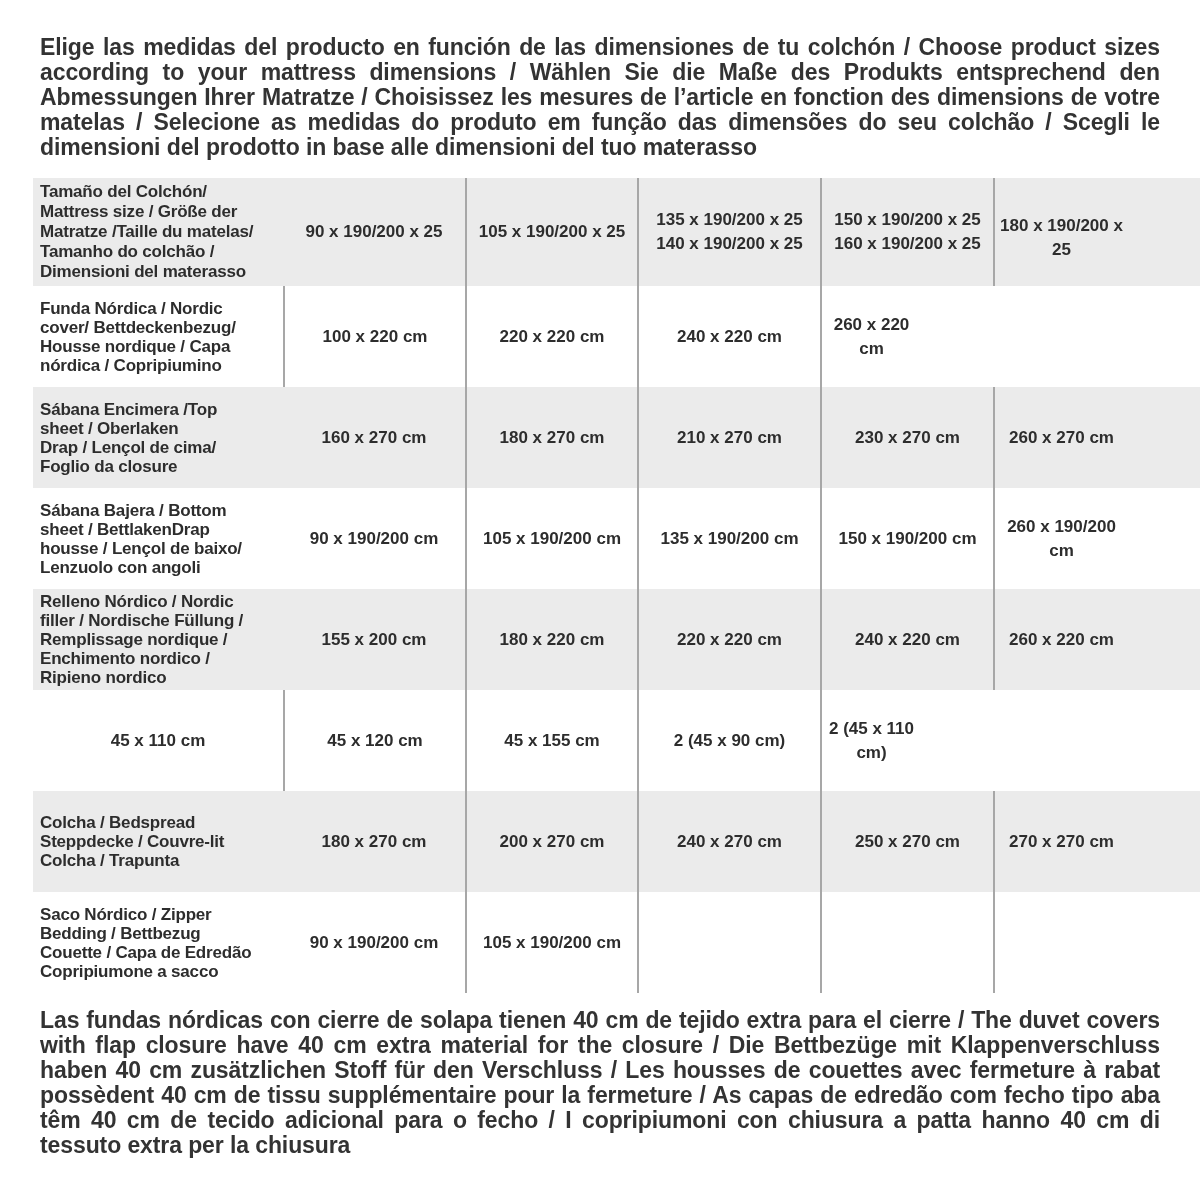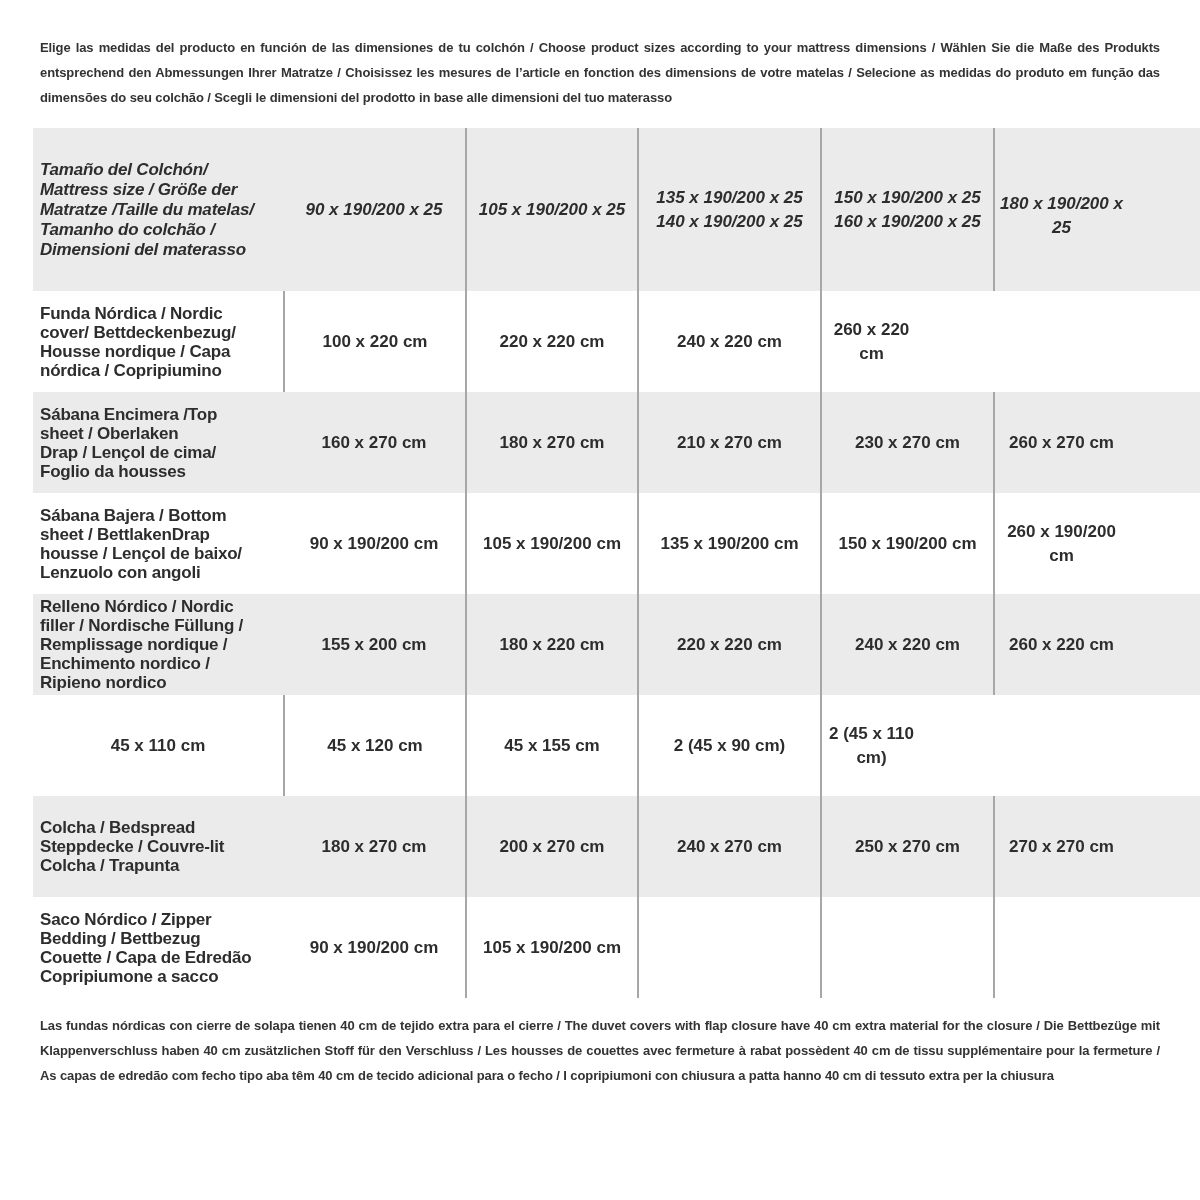--- a/index.html
+++ b/index.html
@@ -6,40 +6,40 @@
   body {
     width: 1200px; height: 1200px;
     background: #ffffff;
     font-family: "Liberation Sans", sans-serif;
     color: #2f2f2f;
     overflow: hidden;
   }
   .para {
     width: 1120px;
     margin: 0 40px;
-    font-size: 13px;
+    font-size: 23px;
     font-weight: bold;
     line-height: 25px;
     text-align: justify;
     color: #333333;
     letter-spacing: -0.1px;
   }
   .intro { padding-top: 35px; }
   .footnote { margin-top: 15px; }
 
   .size-table {
     margin: 18px 0 0 33px;
     width: 1167px;
   }
   .trow {
     display: grid;
     grid-template-columns: 250px 182px 172px 183px 173px 207px;
     height: 101px;
   }
-  .trow.thead { height: 163px; font-style: italic; }
+  .trow.thead { height: 108px; }
   .trow:nth-child(odd) { background: #ebebeb; }
 
   .cell {
     display: flex;
     align-items: center;
     font-weight: bold;
     font-size: 17px;
     color: #2d2d2d;
     box-sizing: border-box;
   }
@@ -92,21 +92,21 @@
     <div class="cell vcell sep">100 x 220 cm</div>
     <div class="cell vcell sep">220 x 220 cm</div>
     <div class="cell vcell sep">240 x 220 cm</div>
     <div class="cell vcell sep last">260 x 220 cm</div>
   </div>
 
   <div class="trow">
     <div class="cell lcell">Sábana Encimera /Top
 sheet / Oberlaken
 Drap / Lençol de cima/
-Foglio da housses</div>
+Foglio da closure</div>
     <div class="cell vcell">160 x 270 cm</div>
     <div class="cell vcell sep">180 x 270 cm</div>
     <div class="cell vcell sep">210 x 270 cm</div>
     <div class="cell vcell sep">230 x 270 cm</div>
     <div class="cell vcell sep last">260 x 270 cm</div>
   </div>
 
   <div class="trow">
     <div class="cell lcell">Sábana Bajera / Bottom
 sheet / BettlakenDrap

